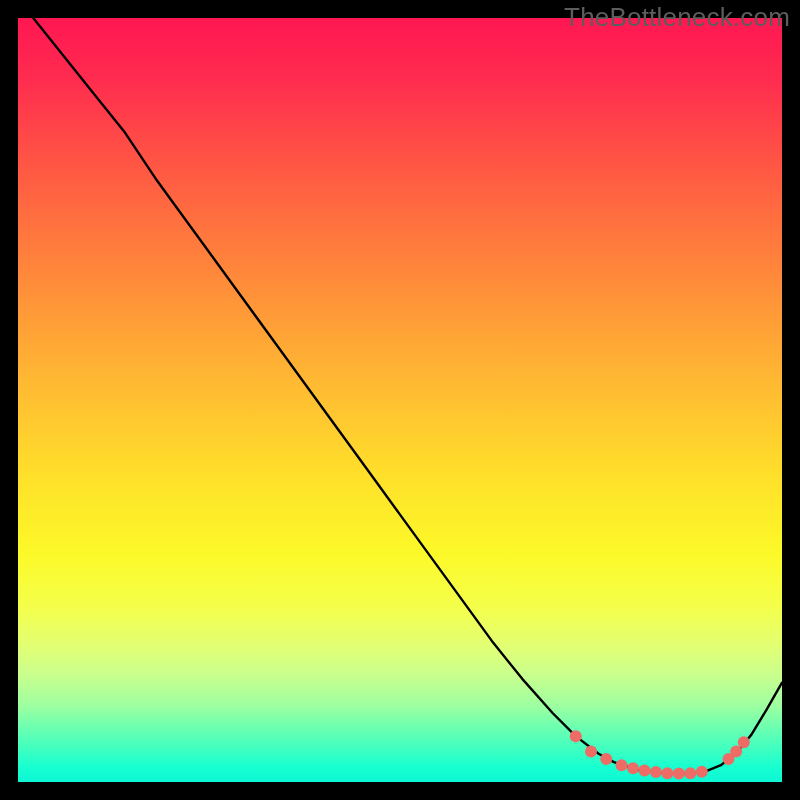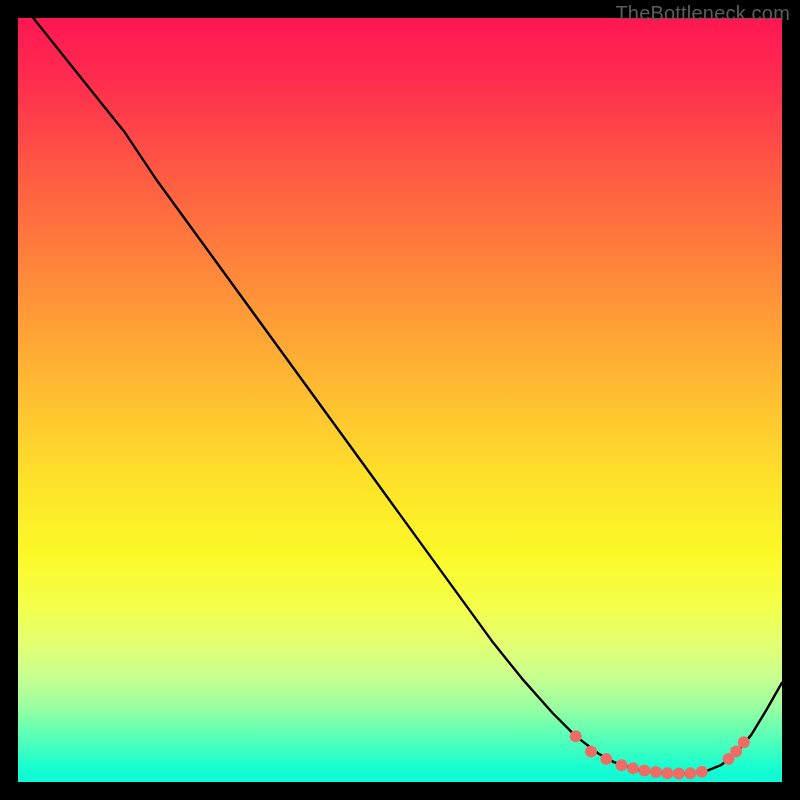--- a/index.html
+++ b/index.html
@@ -32,21 +32,21 @@
       #3affc2 96%,
       #18ffd0 98%,
       #0cf7d5 100%
     );
   }
   .watermark {
     position: absolute;
     top: 2px;
     right: 10px;
     font-family: Arial, Helvetica, sans-serif;
-    font-size: 20px;
+    font-size: 26px;
     font-weight: 400;
     color: #5d5d5d;
     letter-spacing: 0.2px;
     z-index: 10;
   }
   svg.curve-layer {
     position: absolute;
     left: 0;
     top: 0;
     width: 764px;

